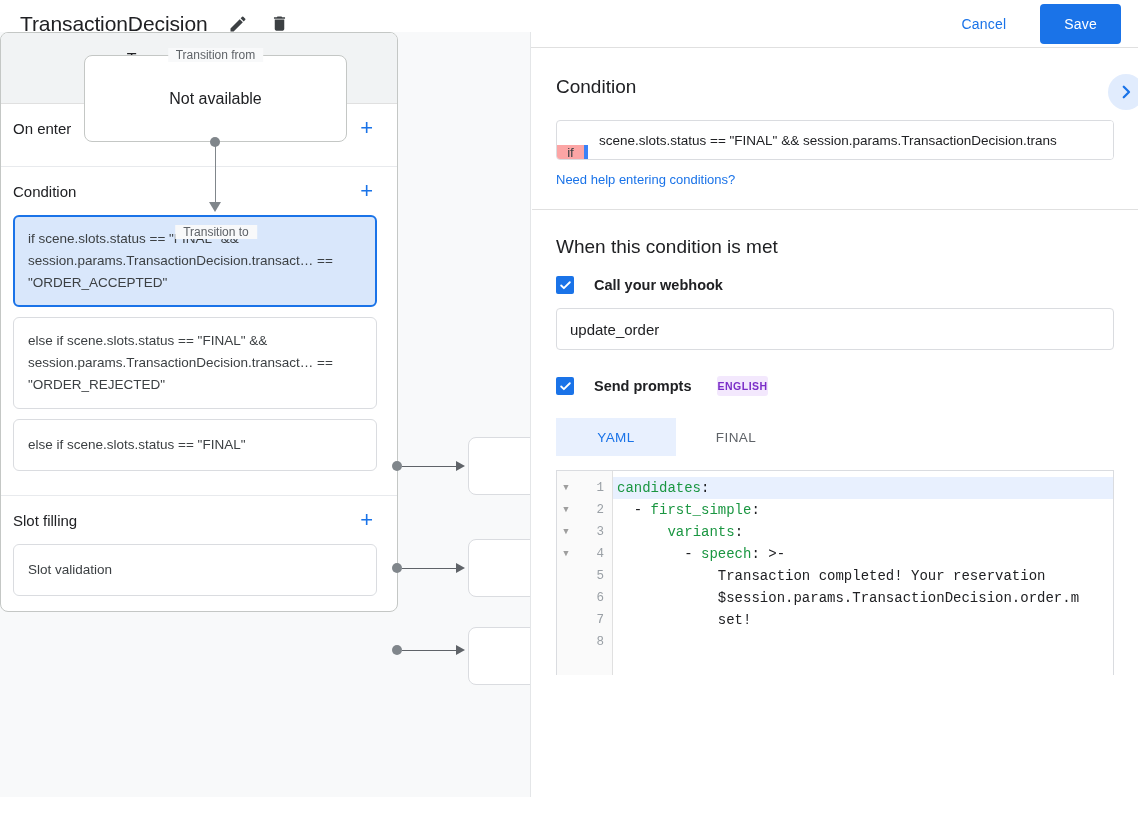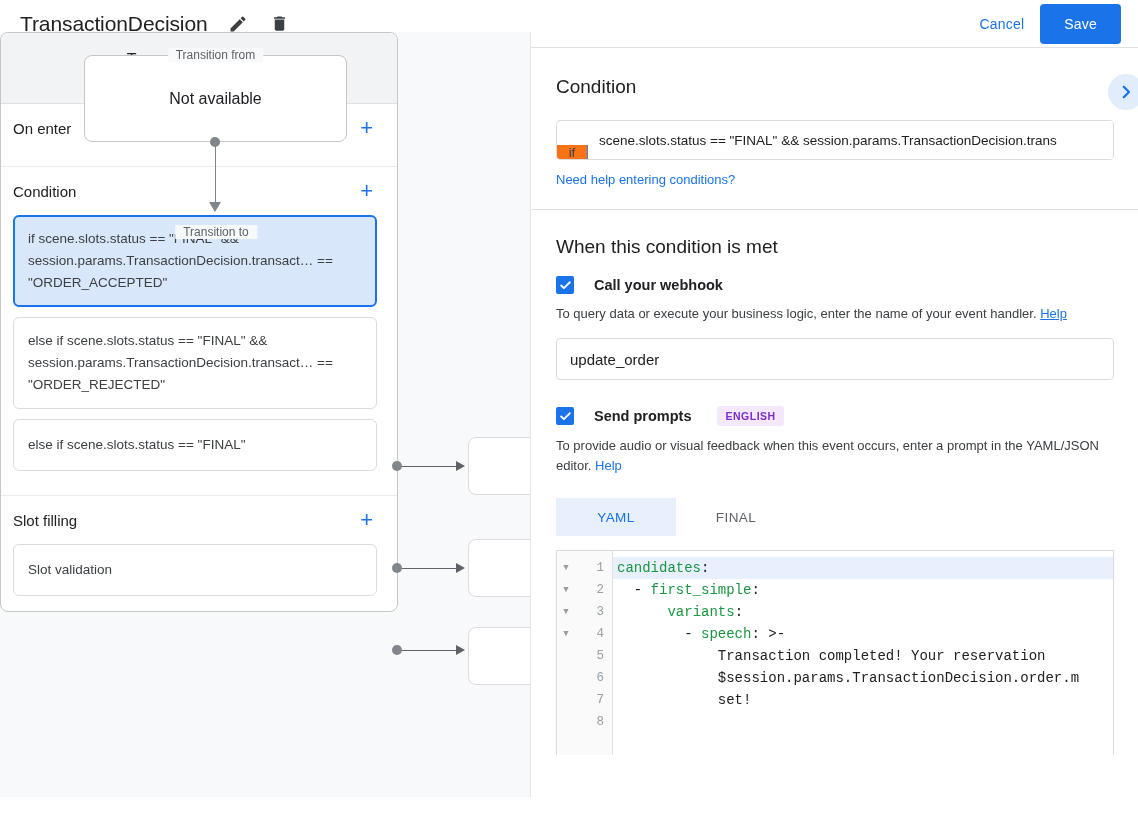--- a/index.html
+++ b/index.html
@@ -27,21 +27,21 @@
   }
   .icon-btn {
     width: 24px; height: 24px;
     margin-left: 18px;
     display: flex; align-items: center; justify-content: center;
     cursor: pointer;
   }
   .icon-btn svg { display: block; }
   .topbar-right {
     position: absolute; right: 17px; top: 0; height: 48px;
-    display: flex; align-items: center; gap: 2px;
+    display: flex; align-items: center; gap: 20px;
   }
   .btn-cancel {
     background: transparent; border: none;
     color: #1a73e8; font-size: 14px; font-weight: 500;
     font-family: "Liberation Sans", sans-serif;
     padding: 8px 14px; border-radius: 4px; cursor: pointer;
     letter-spacing: 0.2px;
   }
   .btn-save {
     background: #1a73e8; border: none; color: #fff;
@@ -182,22 +182,22 @@
     display: flex; align-items: center; justify-content: center;
     cursor: pointer;
   }
   .if-row {
     display: flex; align-items: stretch;
     border: 1px solid #dadce0; border-radius: 4px;
     height: 40px; overflow: hidden;
   }
   .if-label {
     width: 31px; flex: 0 0 31px;
-    background: #f97316;
-    border-right: 1px solid #3b82f6;
+    background: #fca5a5;
+    border-right: 4px solid #3b82f6;
     display: flex; align-items: center; justify-content: center;
     font-size: 13.5px; color: #3c4043; margin-top: 24px;
   }
   .if-input {
     flex: 1; border: none; outline: none;
     font-family: "Liberation Sans", sans-serif;
     font-size: 13.5px; color: #202124;
     padding: 0 11px; background: #fff;
   }
   .help-link {
@@ -220,21 +220,21 @@
     display: flex; align-items: center; justify-content: center;
     cursor: pointer; flex: 0 0 18px;
   }
   .check-label {
     font-size: 14.5px; color: #202124; font-weight: bold;
   }
   .badge {
     background: #f3e8fd; color: #7b2ec8;
     font-size: 10.5px; font-weight: bold;
     letter-spacing: 0.5px;
-    padding: 4px 8px; border-radius: 3px;
+    padding: 4px 0; border-radius: 3px;
     margin-left: 6px;
   }
   .desc {
     font-size: 13px; color: #3c4043;
     margin-top: 10px; line-height: 20px;
   }
   .desc a { color: #1a73e8; text-decoration: underline; cursor: pointer; }
   .desc a.plain { text-decoration: none; }
   .text-input {
     margin-top: 14px;
@@ -405,40 +405,32 @@
 
     
     <div class="check-row">
       <div class="checkbox">
         <svg width="13" height="13" viewBox="0 0 24 24" fill="none" stroke="#fff" stroke-width="3.4" stroke-linecap="round" stroke-linejoin="round">
           <polyline points="20 6 9 17 4 12"></polyline>
         </svg>
       </div>
       <div class="check-label">Call your webhook</div>
     </div>
-    <div class="desc">
-      <span>To query data or execute your business logic, enter the name of your event handler.</span>
-      <a>Help</a>
-    </div>
     <input class="text-input" type="text" value="update_order" style="">
 
     
     <div class="check-row" style="margin-top:26px;">
       <div class="checkbox">
         <svg width="13" height="13" viewBox="0 0 24 24" fill="none" stroke="#fff" stroke-width="3.4" stroke-linecap="round" stroke-linejoin="round">
           <polyline points="20 6 9 17 4 12"></polyline>
         </svg>
       </div>
       <div class="check-label">Send prompts</div>
       <div class="badge">ENGLISH</div>
     </div>
-    <div class="desc" style="max-width:560px;">
-      <span>To provide audio or visual feedback when this event occurs, enter a prompt in the YAML/JSON editor.</span>
-      <a class="plain">Help</a>
-    </div>
 
     <div class="tabs">
       <div class="tab active">YAML</div>
       <div class="tab">FINAL</div>
     </div>
 
     <div class="editor">
       <div class="gutter" id="editor-gutter">
           <div class="gutter-row">
             <span class="fold">▼</span>

